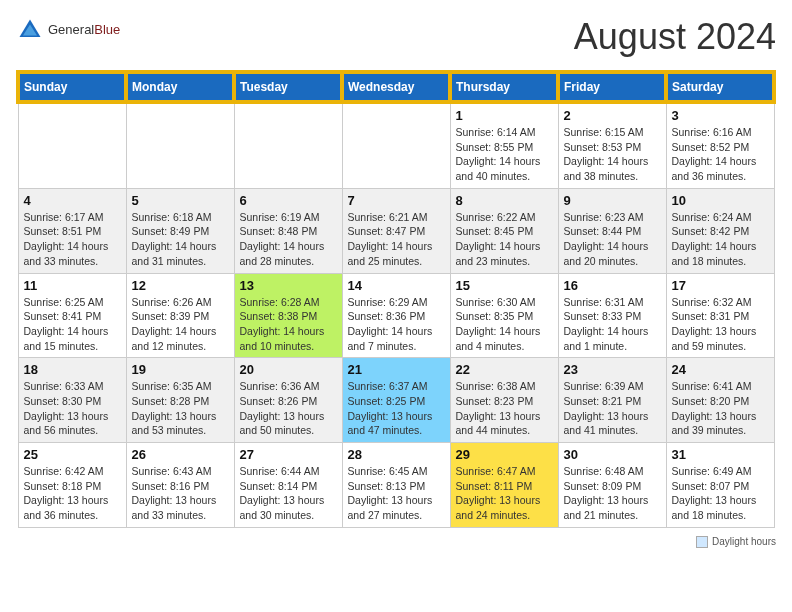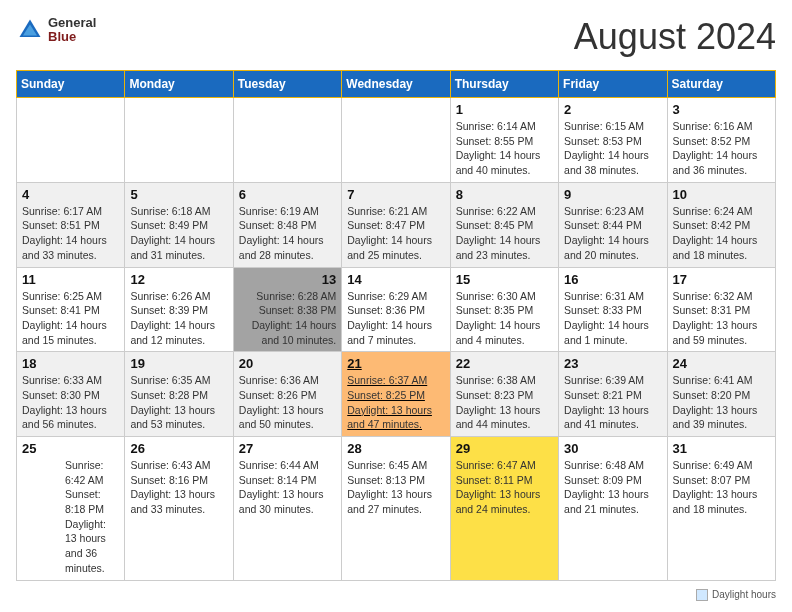--- a/index.html
+++ b/index.html
@@ -16,23 +16,23 @@
       align-items: flex-start;
       margin-bottom: 12px;
     }
     .logo {
       display: flex;
       align-items: center;
       gap: 4px;
     }
     .logo-text {
       display: flex;
-      flex-direction: column;
+      flex-direction: row;
       font-size: 13px;
-      font-weight: bold;
+      font-weight: normal;
       line-height: 1.1;
     }
     .logo-general { color: #333; }
     .logo-blue { color: #7f1d1d; }
     .logo-icon {
       width: 28px;
       height: 28px;
     }
     .title-area {
       text-align: right;
@@ -51,21 +51,21 @@
       border-collapse: collapse;
       font-size: 11px;
     }
     .calendar th {
       background: #1a6abf;
       color: #fff;
       padding: 6px 4px;
       text-align: left;
       font-weight: bold;
       font-size: 12px;
-      border: 1px solid #eab308;
+      border: 4px solid #eab308;
     }
     .calendar td {
       border: 1px solid #ccc;
       vertical-align: top;
       padding: 4px 5px;
       width: 108px;
       min-height: 80px;
       background: #fff;
     }
     .calendar tr:nth-child(even) td {
@@ -226,21 +226,21 @@
 Daylight: 14 hours
 and 15 minutes.</div>
         </td>
         <td style="background: rgb(255, 255, 255);">
           <span class="day-number">12</span>
           <div class="day-info" style="white-space: pre-line;">Sunrise: 6:26 AM
 Sunset: 8:39 PM
 Daylight: 14 hours
 and 12 minutes.</div>
         </td>
-        <td style="background: #a3a3a3; text-align: right;">
+        <td style="background: #bef264;">
           <span class="day-number">13</span>
           <div class="day-info" style="white-space: pre-line;">Sunrise: 6:28 AM
 Sunset: 8:38 PM
 Daylight: 14 hours
 and 10 minutes.</div>
         </td>
         <td style="background: rgb(255, 255, 255);">
           <span class="day-number">14</span>
           <div class="day-info" style="white-space: pre-line;">Sunrise: 6:29 AM
 Sunset: 8:36 PM
@@ -284,21 +284,21 @@
 Daylight: 13 hours
 and 53 minutes.</div>
         </td>
         <td style="background: rgb(240, 240, 240);">
           <span class="day-number">20</span>
           <div class="day-info" style="white-space: pre-line;">Sunrise: 6:36 AM
 Sunset: 8:26 PM
 Daylight: 13 hours
 and 50 minutes.</div>
         </td>
-        <td style="background: #fdba74; text-decoration: underline;">
+        <td style="background: #7dd3fc;">
           <span class="day-number">21</span>
           <div class="day-info" style="white-space: pre-line;">Sunrise: 6:37 AM
 Sunset: 8:25 PM
 Daylight: 13 hours
 and 47 minutes.</div>
         </td>
         <td style="background: rgb(240, 240, 240);">
           <span class="day-number">22</span>
           <div class="day-info" style="white-space: pre-line;">Sunrise: 6:38 AM
 Sunset: 8:23 PM
@@ -316,21 +316,21 @@
           <span class="day-number">24</span>
           <div class="day-info" style="white-space: pre-line;">Sunrise: 6:41 AM
 Sunset: 8:20 PM
 Daylight: 13 hours
 and 39 minutes.</div>
         </td>
       </tr>
       <tr>
         <td style="background: rgb(255, 255, 255);">
           <span class="day-number">25</span>
-          <div class="day-info" style="white-space: pre-line; margin-left: 43px;">Sunrise: 6:42 AM
+          <div class="day-info" style="white-space: pre-line;">Sunrise: 6:42 AM
 Sunset: 8:18 PM
 Daylight: 13 hours
 and 36 minutes.</div>
         </td>
         <td style="background: rgb(255, 255, 255);">
           <span class="day-number">26</span>
           <div class="day-info" style="white-space: pre-line;">Sunrise: 6:43 AM
 Sunset: 8:16 PM
 Daylight: 13 hours
 and 33 minutes.</div>

